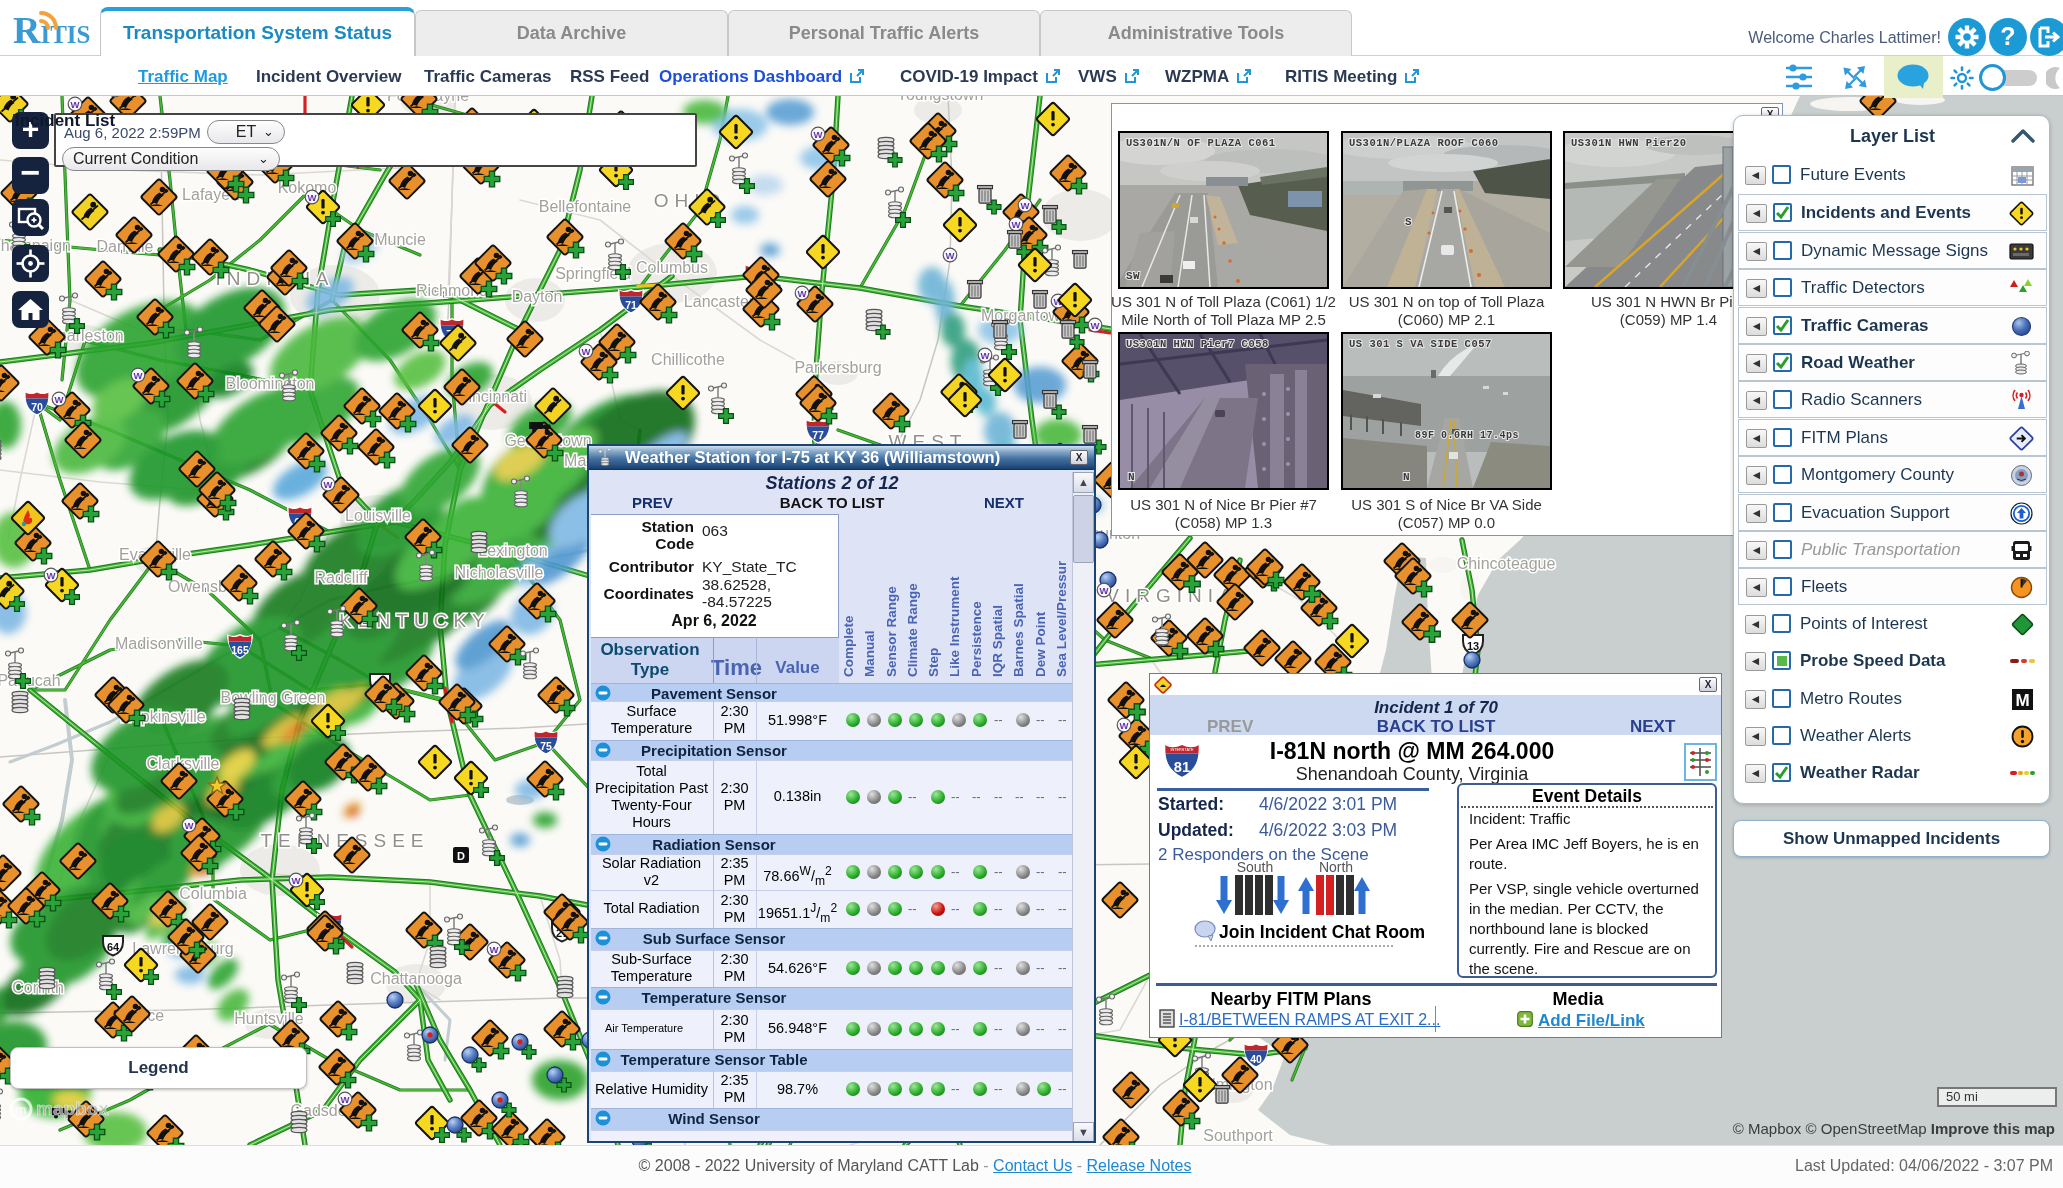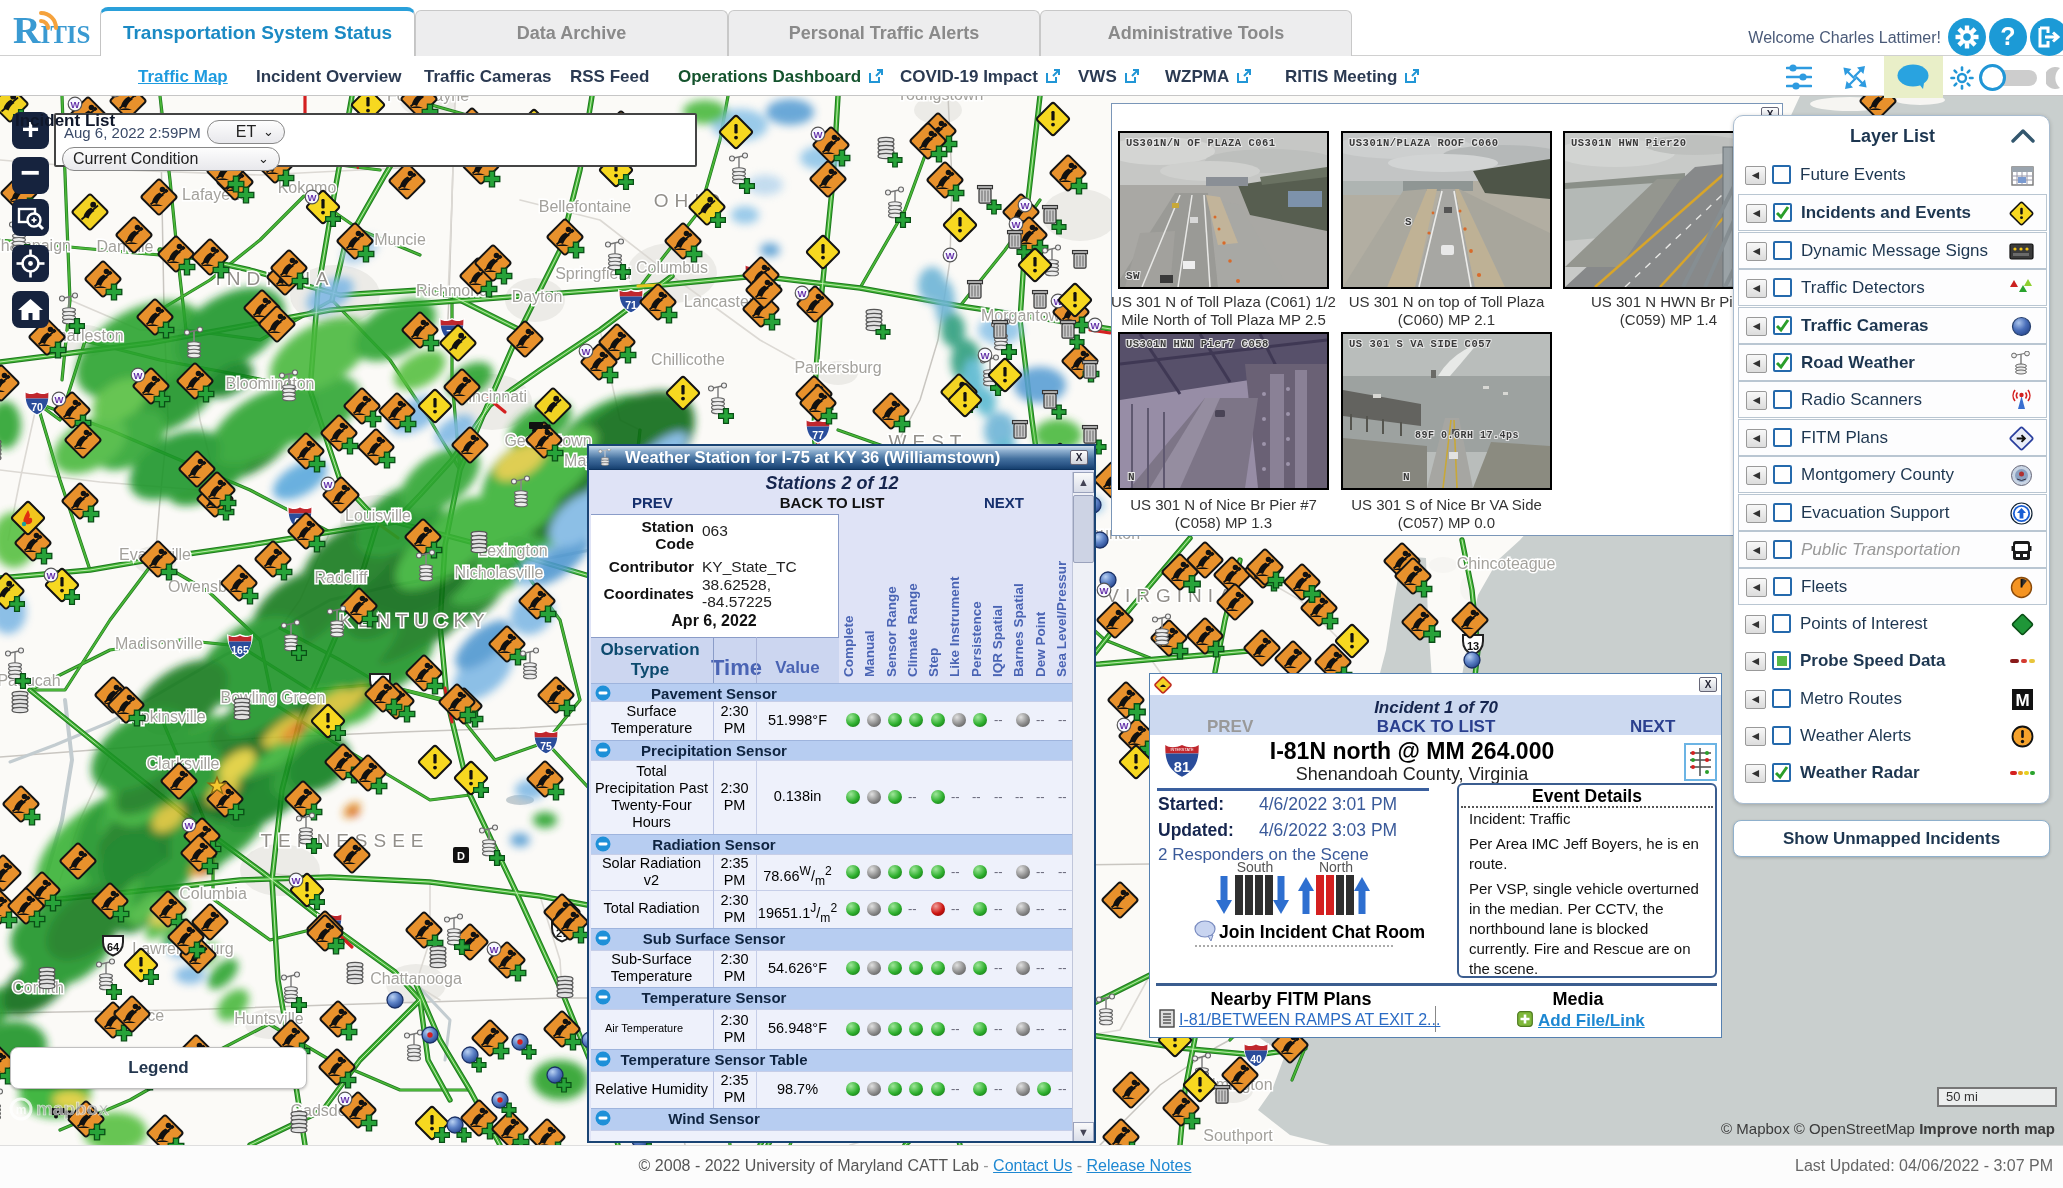--- a/index.html
+++ b/index.html
@@ -1101,21 +1101,21 @@
  <div class="sel" style="left:151px;top:5px;width:78px;height:24px;text-align:center;font-size:16px;line-height:22px">ET<span style="position:absolute;right:10px;font-size:13px">⌄</span></div>
  <div class="sel" style="left:6px;top:32px;width:218px;height:24px;padding-left:10px;font-size:16px;line-height:22px">Current Condition<span style="position:absolute;right:10px;font-size:13px">⌄</span></div>
 </div>
 <div class="abs" style="left:10px;top:1047px;width:297px;height:42px;background:#fff;border:1px solid #c0c0c0;border-radius:8px;box-shadow:0 1px 3px rgba(0,0,0,.25);font-size:17px;font-weight:bold;color:#23364e;text-align:center;line-height:40px">Legend</div>
 <div class="abs" style="left:8px;top:1096px;width:125px;height:27px;opacity:.75"><svg width="125" height="27">
       <circle cx="13" cy="13" r="10" fill="none" stroke="#fff" stroke-width="3"></circle>
       <text x="13" y="17.5" font-size="12" font-weight="bold" fill="#fff" text-anchor="middle">m</text>
       <text x="28" y="19" font-size="19" font-weight="bold" fill="#b5b5b5" stroke="#ffffff" stroke-width="0.6">mapbox</text>
     </svg></div>
 <div class="abs" style="left:1937px;top:1087px;width:120px;height:20px;background:rgba(255,255,255,.65);border:2px solid #777;font-size:13px;color:#333;padding-left:7px;line-height:16px">50 mi</div>
-<div class="abs" style="right:8px;top:1120px;font-size:15px;color:#3b3b3b">© Mapbox © OpenStreetMap <b>Improve north map</b></div>
+<div class="abs" style="right:8px;top:1120px;font-size:15px;color:#3b3b3b">© Mapbox © OpenStreetMap <b>Improve this map</b></div>
 
 <div class="abs" style="left:1111px;top:103px;width:672px;height:433px;background:#fff;border:1px solid #7a96b8;z-index:10">
     <div class="xbtn" style="right:3px;top:3px">X</div>
     <div class="abs" style="left:6px;top:27px;width:211px;height:158px;border:2px solid #000;background:#999"><svg width="207" height="154" viewBox="0 0 207 154">
         <rect width="207" height="154" fill="#c6c7c5"></rect>
 <ellipse cx="40" cy="18" rx="55" ry="14" fill="#d4d5d3"></ellipse>
         <ellipse cx="150" cy="28" rx="65" ry="12" fill="#bdbfbd"></ellipse>
         <ellipse cx="90" cy="38" rx="50" ry="10" fill="#cfd0ce"></ellipse>
 <rect y="52" width="207" height="102" fill="#a9a8a4"></rect>
 <path d="M118,52 L207,38 L207,98 L130,82 Z" fill="#575e50"></path>
@@ -1855,21 +1855,21 @@
  <svg width="33" height="38" viewBox="0 0 33 38">
       <path d="M10,10 h8 v5 M18,23 v5 h-8 v-18" fill="none" stroke="#fff" stroke-width="3"></path>
       <path d="M15,19 h12 M23,14.5 l5,4.5 -5,4.5" fill="none" stroke="#fff" stroke-width="3"></path>
     </svg></div>
 
 <div class="navitem" style="left:15px;color:#0f172a;margin-top:44px;">Incident List</div>
 <div class="navitem" style="left:138px;color:#1e9bdf;text-decoration:underline;">Traffic Map</div>
 <div class="navitem" style="left:256px;color:#2b3a52;">Incident Overview</div>
 <div class="navitem" style="left:424px;color:#2b3a52;">Traffic Cameras</div>
 <div class="navitem" style="left:570px;color:#2b3a52;">RSS Feed</div>
-<div class="navitem" style="left:678px;color:#14532d;">Operations Dashboard<svg class="ext" viewBox="0 0 16 16">
+<div class="navitem" style="left:659px;color:#1d4ed8;">Operations Dashboard<svg class="ext" viewBox="0 0 16 16">
       <path d="M2,5 v9 h9 v-5" fill="none" stroke="#2196d6" stroke-width="2"></path>
       <path d="M8,8 L14,2 M9,2 h5 v5" fill="none" stroke="#2196d6" stroke-width="2"></path>
     </svg></div>
 <div class="navitem" style="left:900px;color:#2b3a52;">COVID-19 Impact<svg class="ext" viewBox="0 0 16 16">
       <path d="M2,5 v9 h9 v-5" fill="none" stroke="#2196d6" stroke-width="2"></path>
       <path d="M8,8 L14,2 M9,2 h5 v5" fill="none" stroke="#2196d6" stroke-width="2"></path>
     </svg></div>
 <div class="navitem" style="left:1078px;color:#2b3a52;">VWS<svg class="ext" viewBox="0 0 16 16">
       <path d="M2,5 v9 h9 v-5" fill="none" stroke="#2196d6" stroke-width="2"></path>
       <path d="M8,8 L14,2 M9,2 h5 v5" fill="none" stroke="#2196d6" stroke-width="2"></path>

